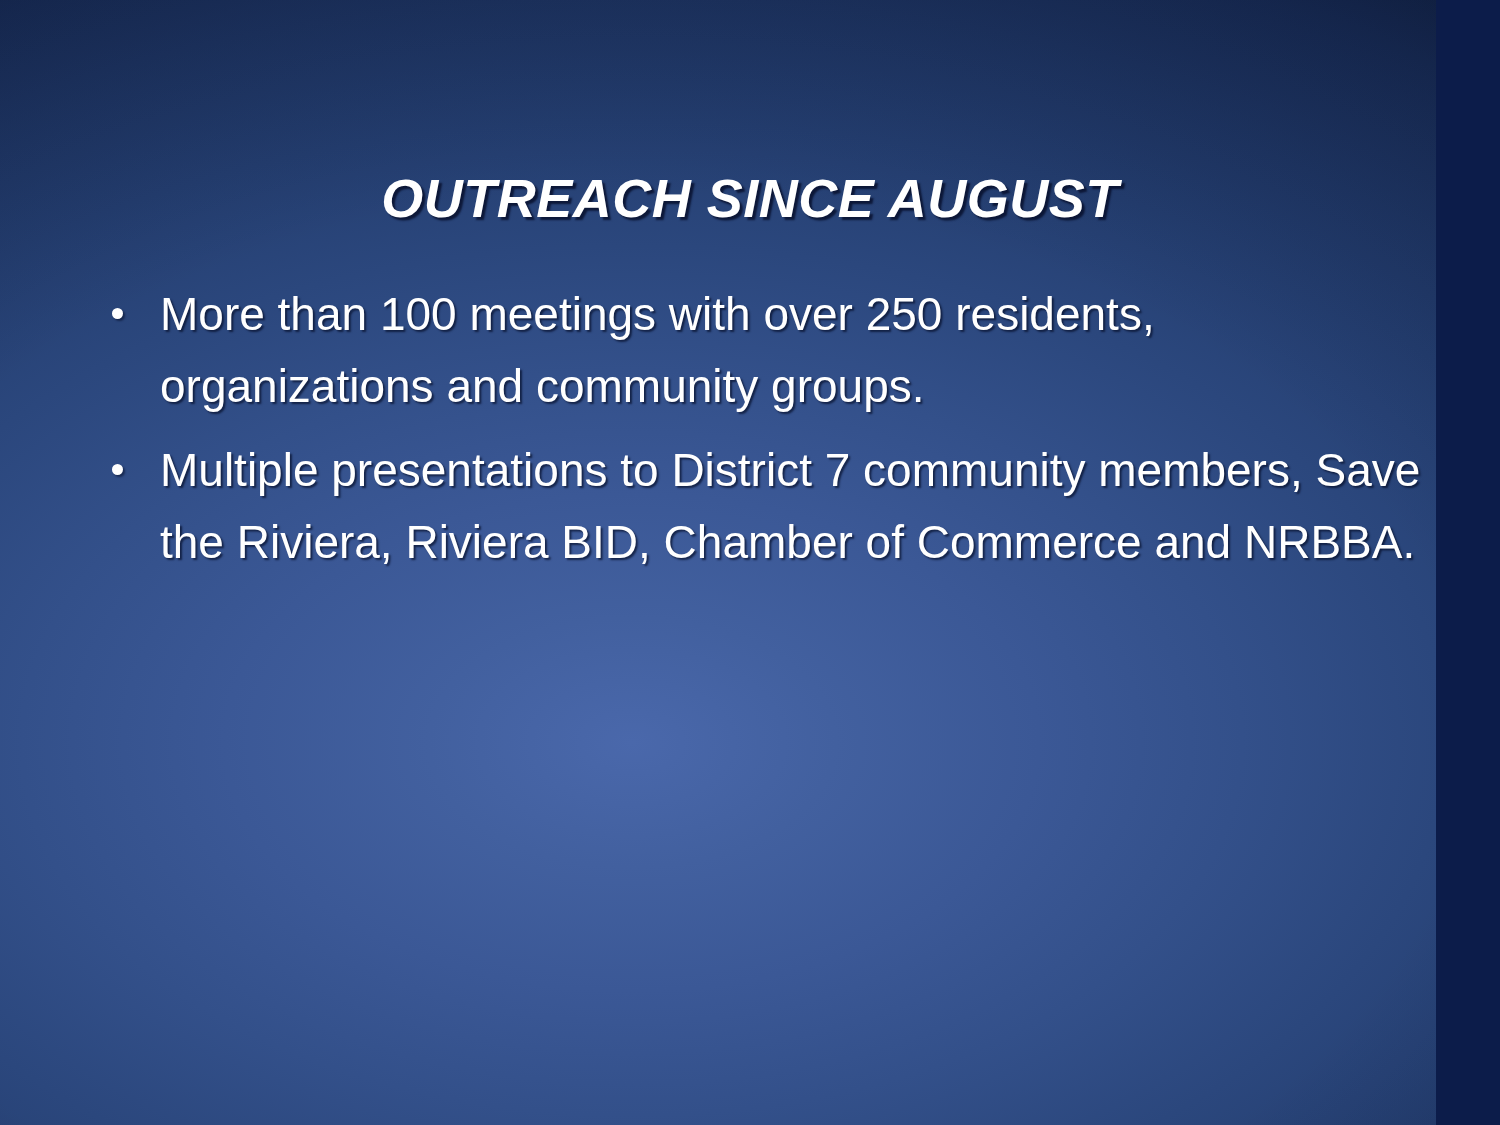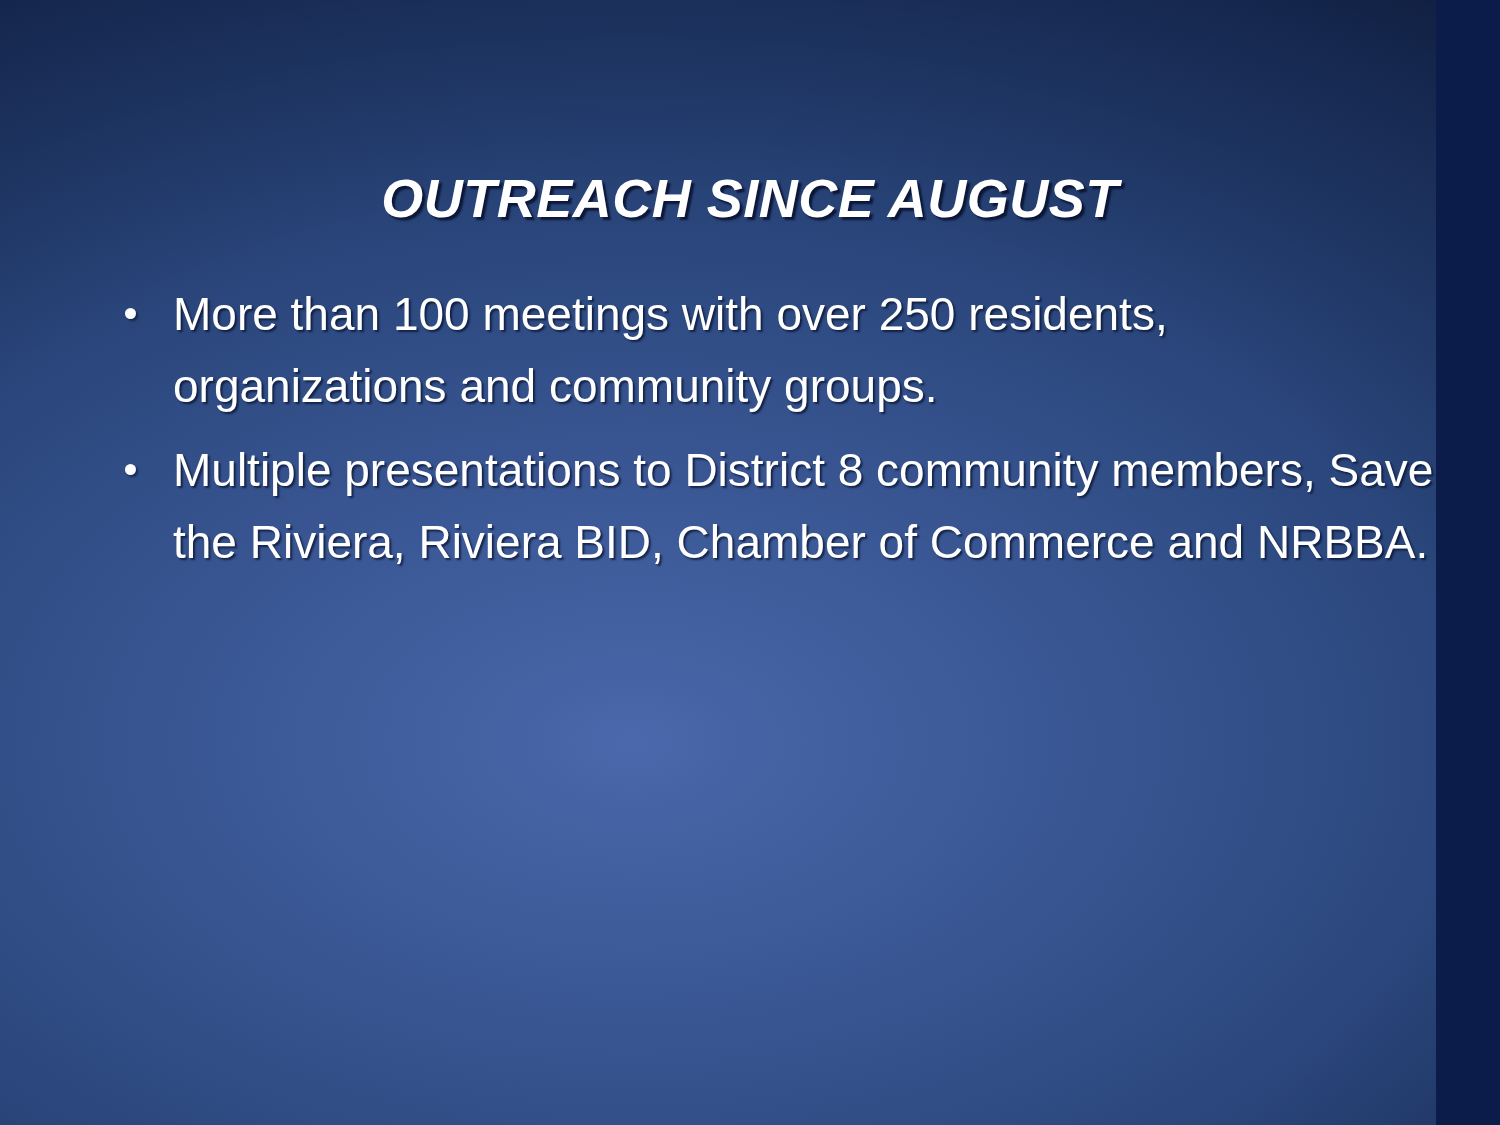--- a/index.html
+++ b/index.html
@@ -66,21 +66,21 @@
     color: #ffffff;
     letter-spacing: 0.5px;
     white-space: nowrap;
     text-shadow: 3px 3px 2px rgba(5, 12, 38, 0.78);
   }
 
   
   .body-list {
     position: absolute;
     top: 278px;
-    left: 113px;
+    left: 100px;
     width: 1330px;
     margin: 0;
     padding: 0;
     list-style: none;
   }
 
   .bullet-item {
     position: relative;
     padding-left: 60px;
     margin: 0 0 12px 0;
@@ -123,20 +123,20 @@
 
     <ul class="body-list">
 
       <li class="bullet-item">
         <span class="bullet-marker"></span>
         <span class="bullet-text">More than 100 meetings with over 250 residents, organizations and community groups.</span>
       </li>
 
       <li class="bullet-item">
         <span class="bullet-marker"></span>
-        <span class="bullet-text">Multiple presentations to District 8 community members, Save the Riviera, Riviera BID, Chamber of Commerce and NRBBA.</span>
+        <span class="bullet-text">Multiple presentations to District 7 community members, Save the Riviera, Riviera BID, Chamber of Commerce and NRBBA.</span>
       </li>
 
 
     </ul>
 
   </div>
 </div>
 
 </body></html>

